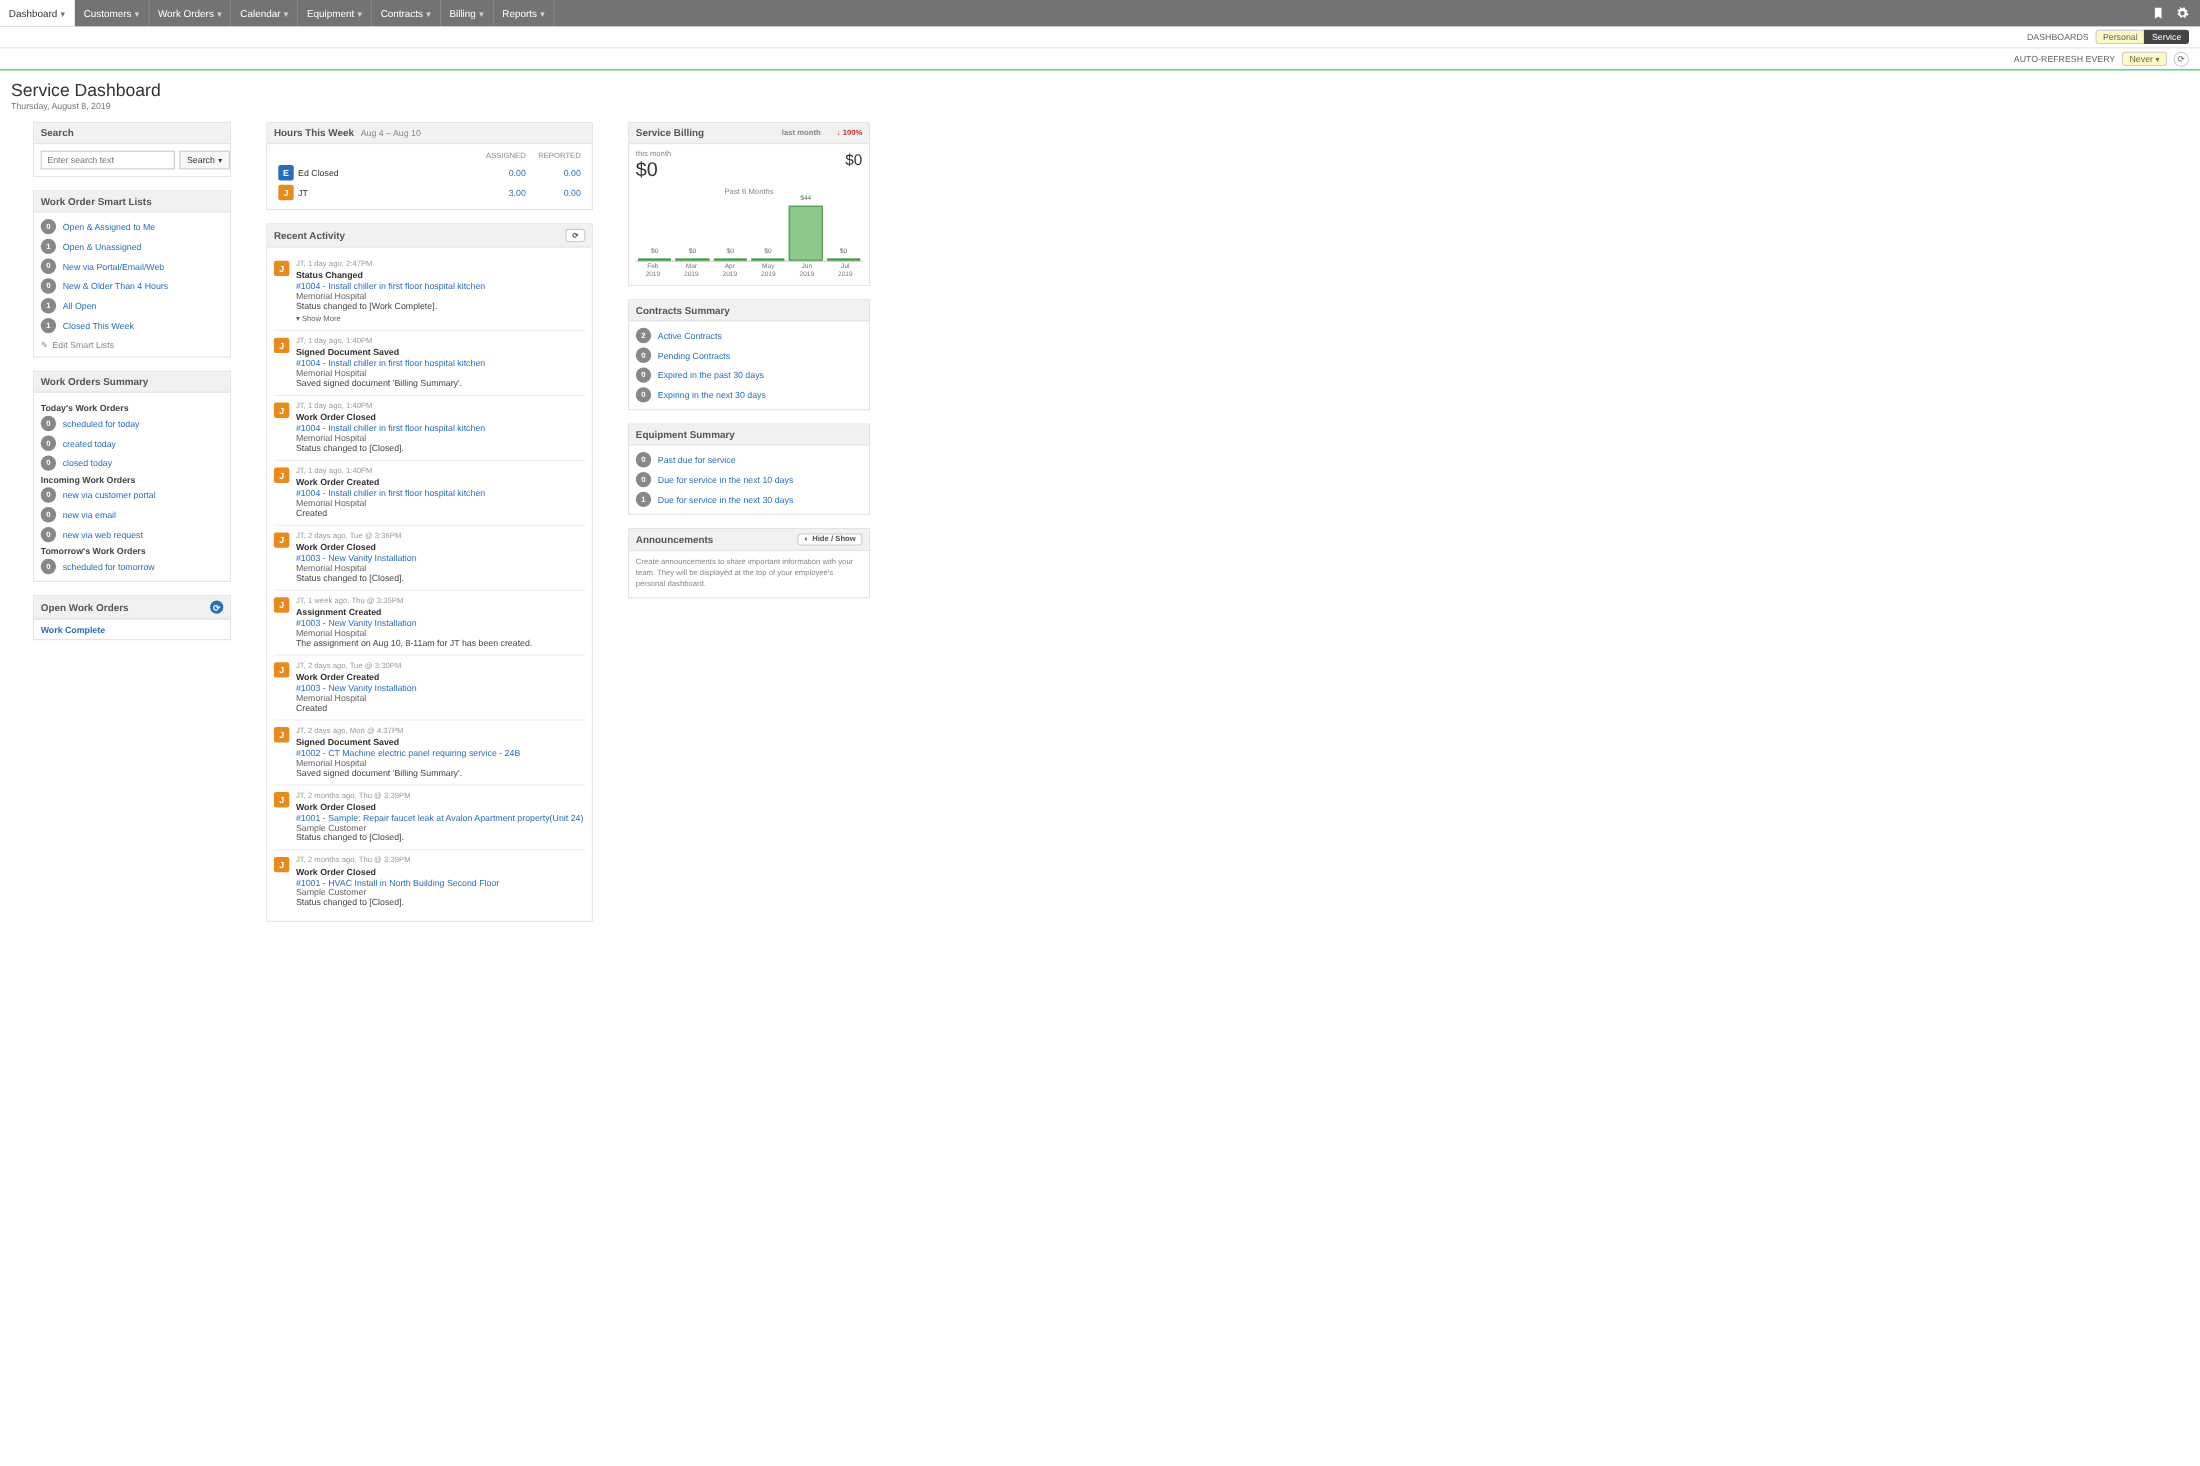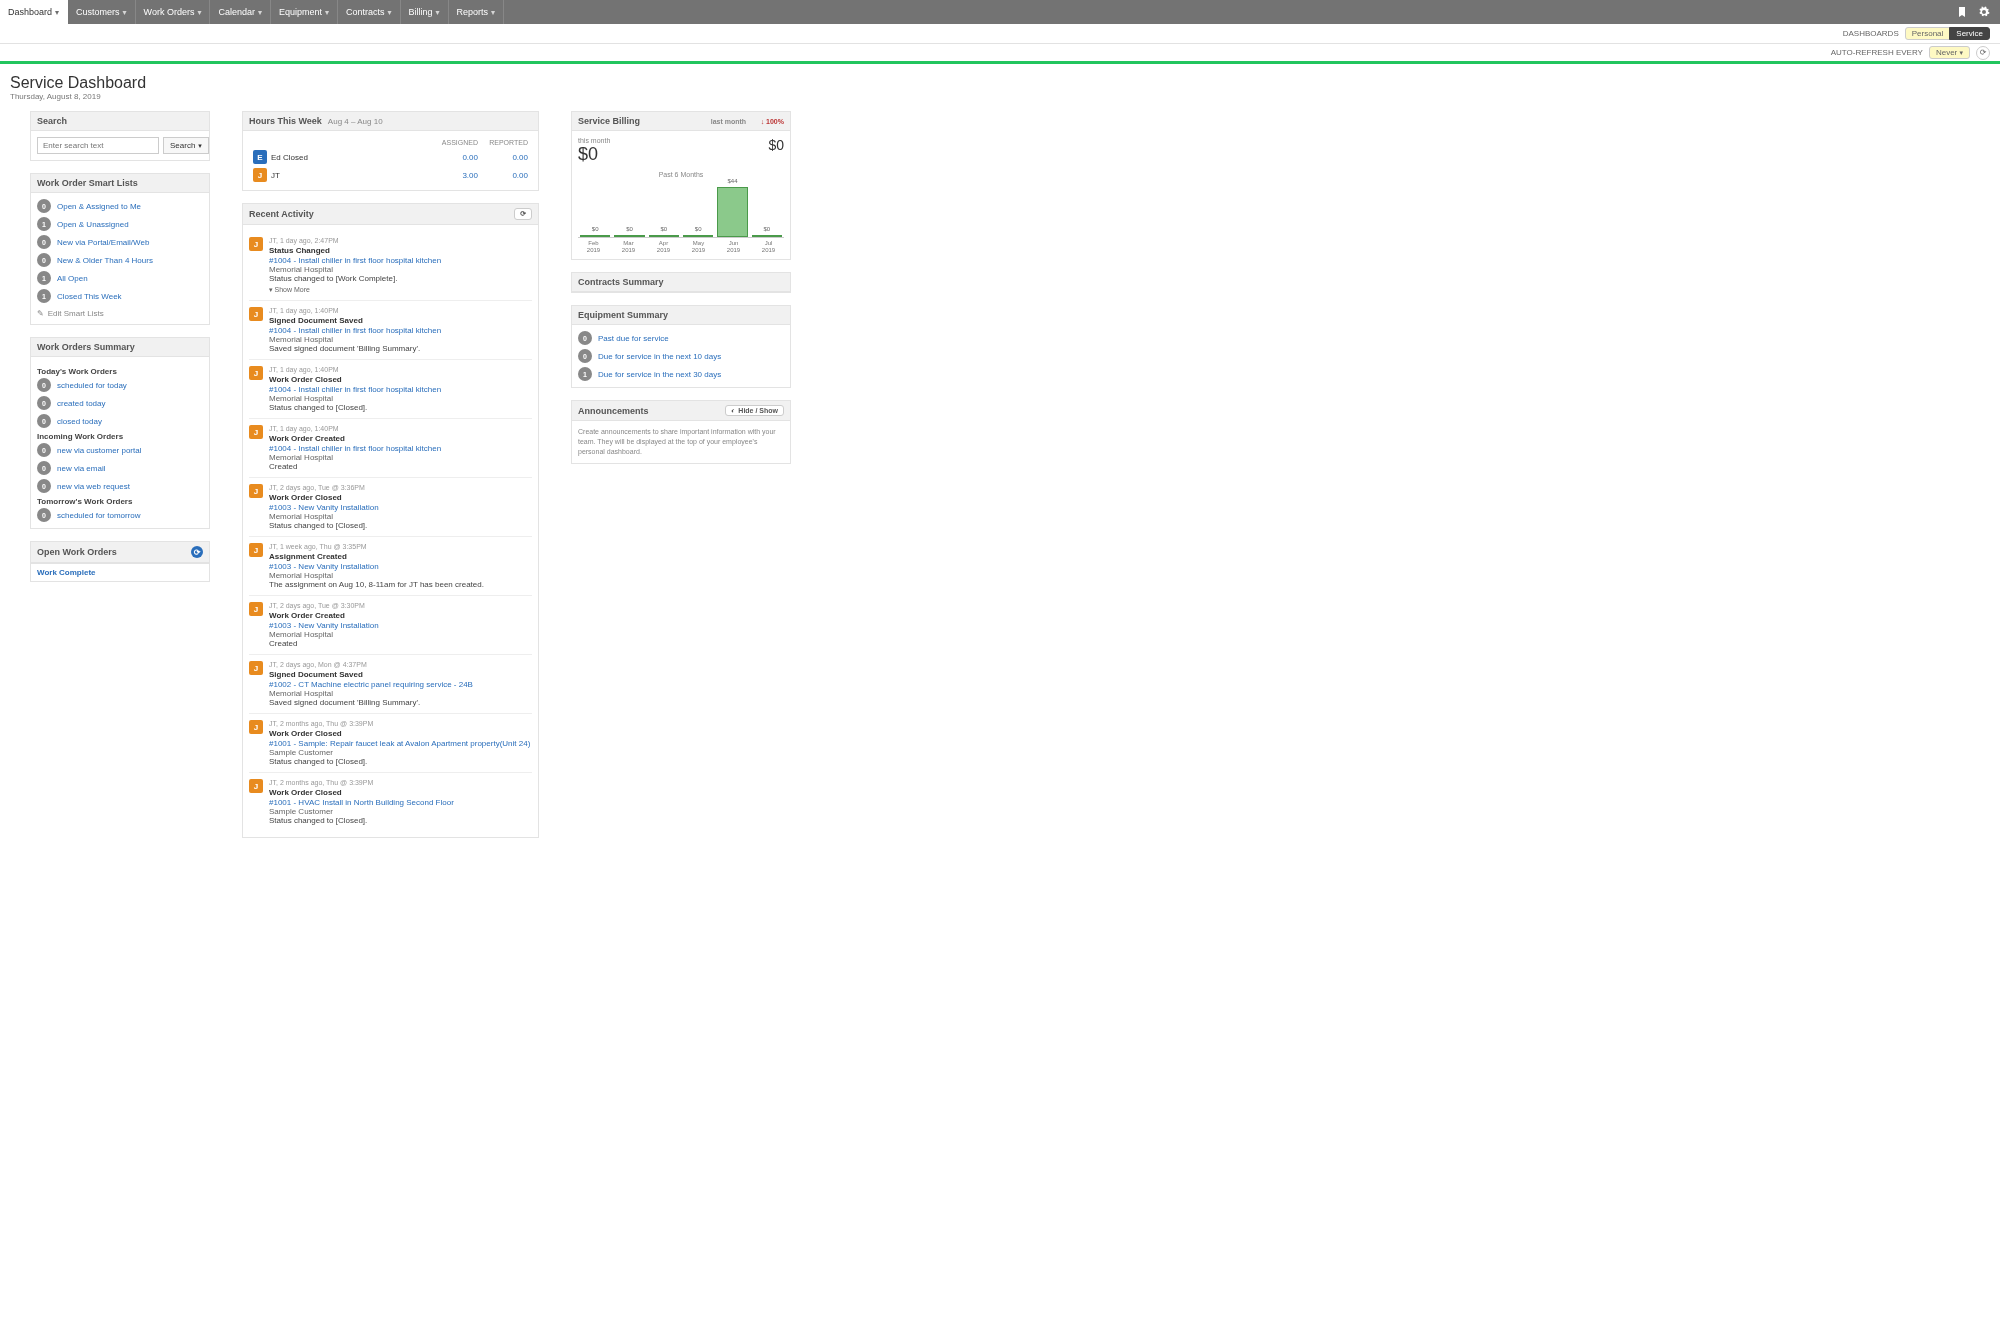--- a/index.html
+++ b/index.html
@@ -121,21 +121,21 @@
 </div>
 
 <div class="subbar">
   <span class="spacer"></span>
   <span>DASHBOARDS</span>
   <div class="pill-group">
     <span class="pill">Personal</span>
     <span class="pill active">Service</span>
   </div>
 </div>
-<div class="subbar" style="justify-content:flex-end;border-bottom:3px solid #22c55e;">
+<div class="subbar" style="justify-content:flex-end;border-bottom:1px solid #22c55e;">
   <span>AUTO-REFRESH EVERY</span>
   <span class="pill"><span>Never</span> <span style="font-size:7px;">▾</span></span>
   <span class="circle-btn">⟳</span>
 </div>
 
 <div class="page">
   <div class="page-title">Service Dashboard</div>
   <div class="page-date">Thursday, August 8, 2019</div>
 
   <div class="cols">
@@ -370,20 +370,40 @@
               <div>Apr<br>2019</div>
               <div>May<br>2019</div>
               <div>Jun<br>2019</div>
               <div>Jul<br>2019</div>
             </div>
         </div>
       </div>
 
       <div class="panel">
         <div class="panel-hd">Contracts Summary</div>
+        <div class="panel-bd">
+            <div class="list" id="contracts-list">
+              <div class="list-item">
+                <span class="badge">2</span>
+                <a>Active Contracts</a>
+              </div>
+              <div class="list-item">
+                <span class="badge">0</span>
+                <a>Pending Contracts</a>
+              </div>
+              <div class="list-item">
+                <span class="badge">0</span>
+                <a>Expired in the past 30 days</a>
+              </div>
+              <div class="list-item">
+                <span class="badge">0</span>
+                <a>Expiring in the next 30 days</a>
+              </div>
+            </div>
+          </div>
       </div>
 
       <div class="panel">
         <div class="panel-hd">Equipment Summary</div>
         <div class="panel-bd">
             <div class="list" id="equipment-list">
               <div class="list-item">
                 <span class="badge">0</span>
                 <a>Past due for service</a>
               </div>

